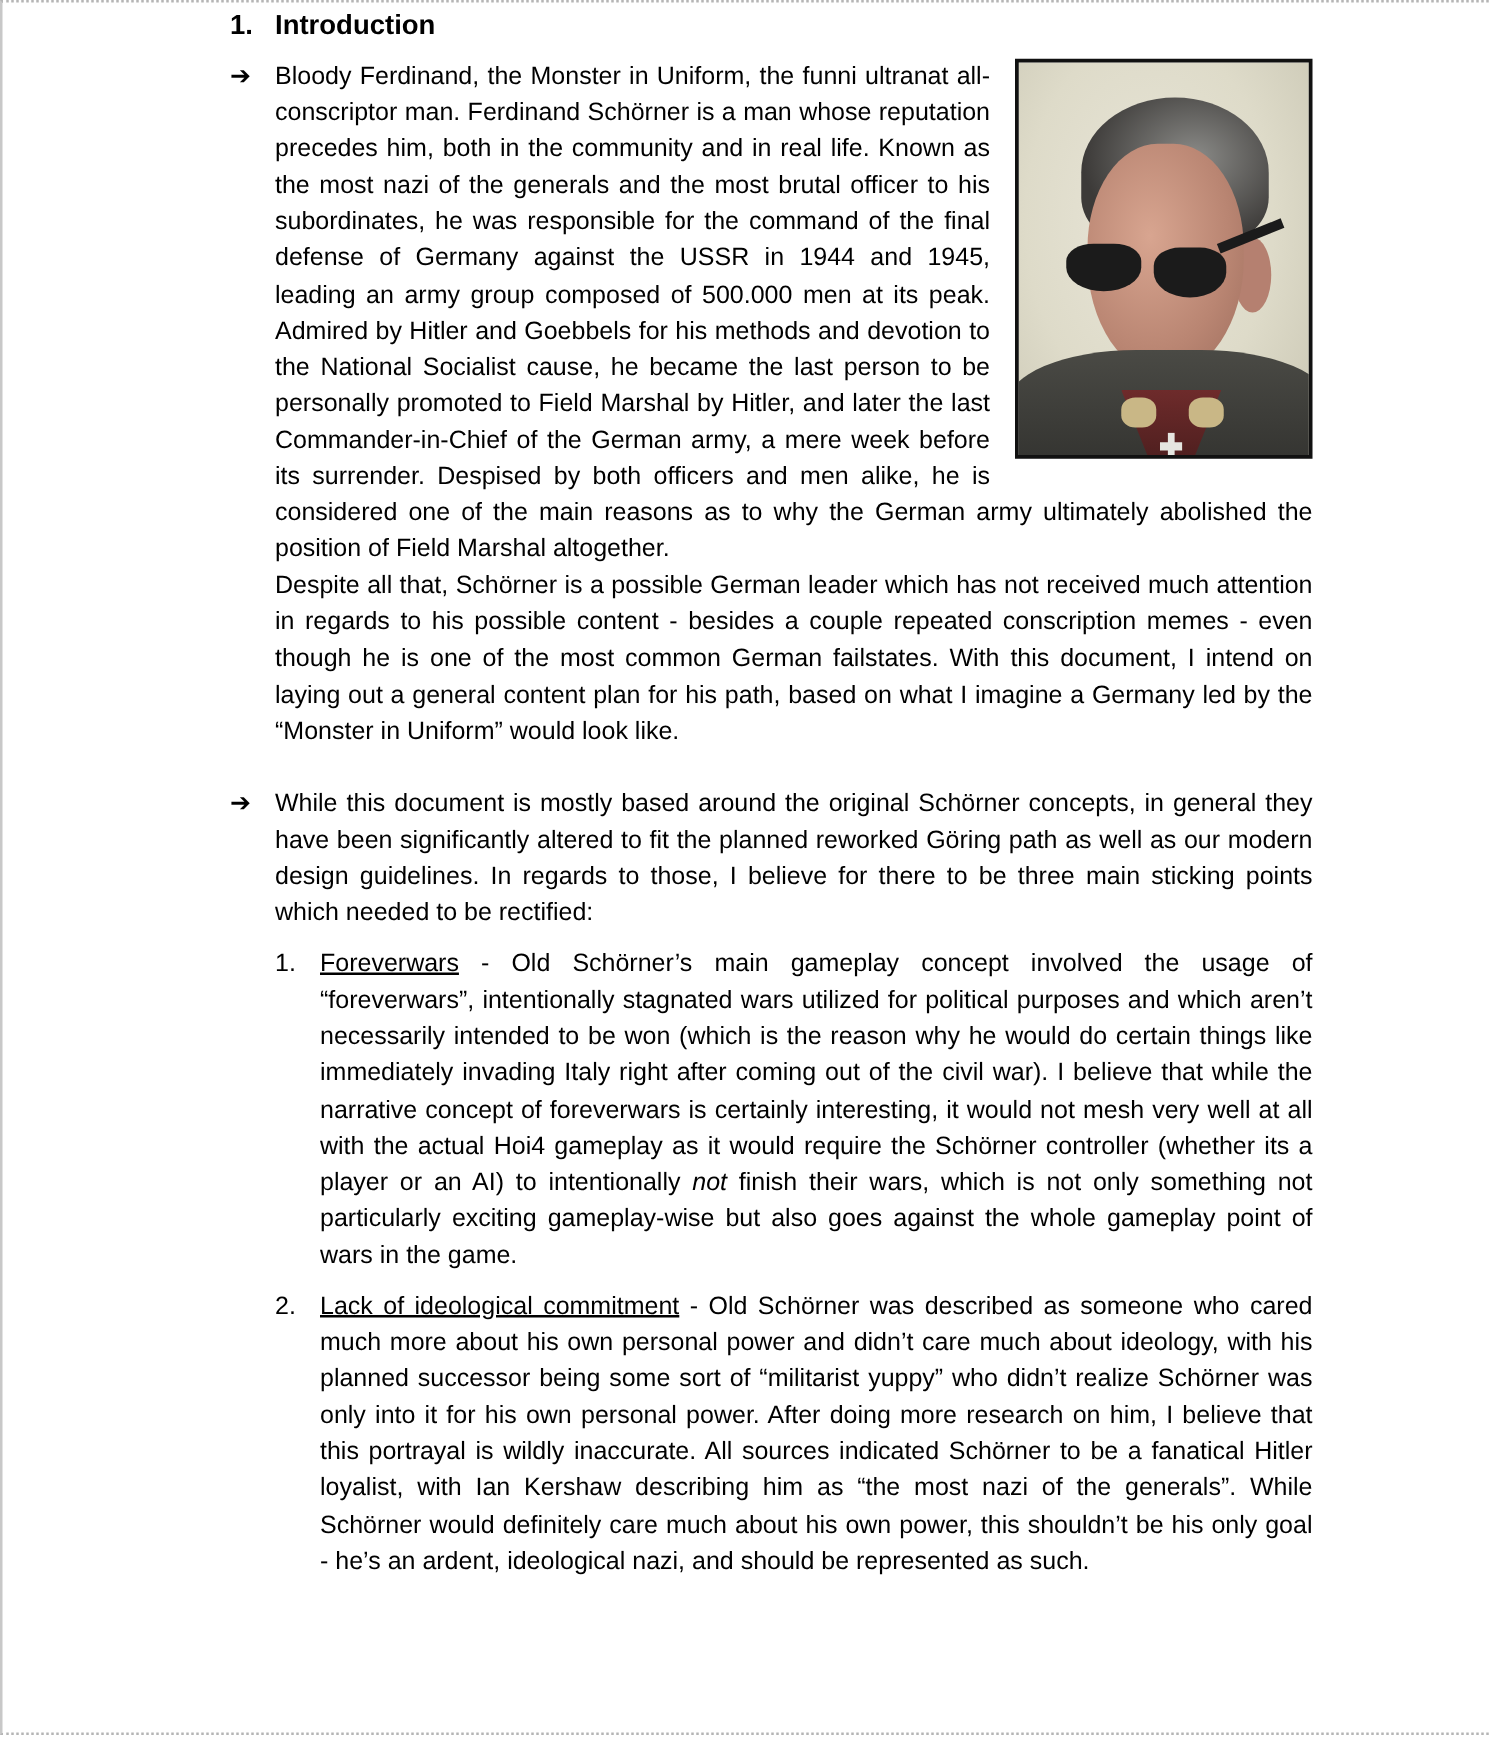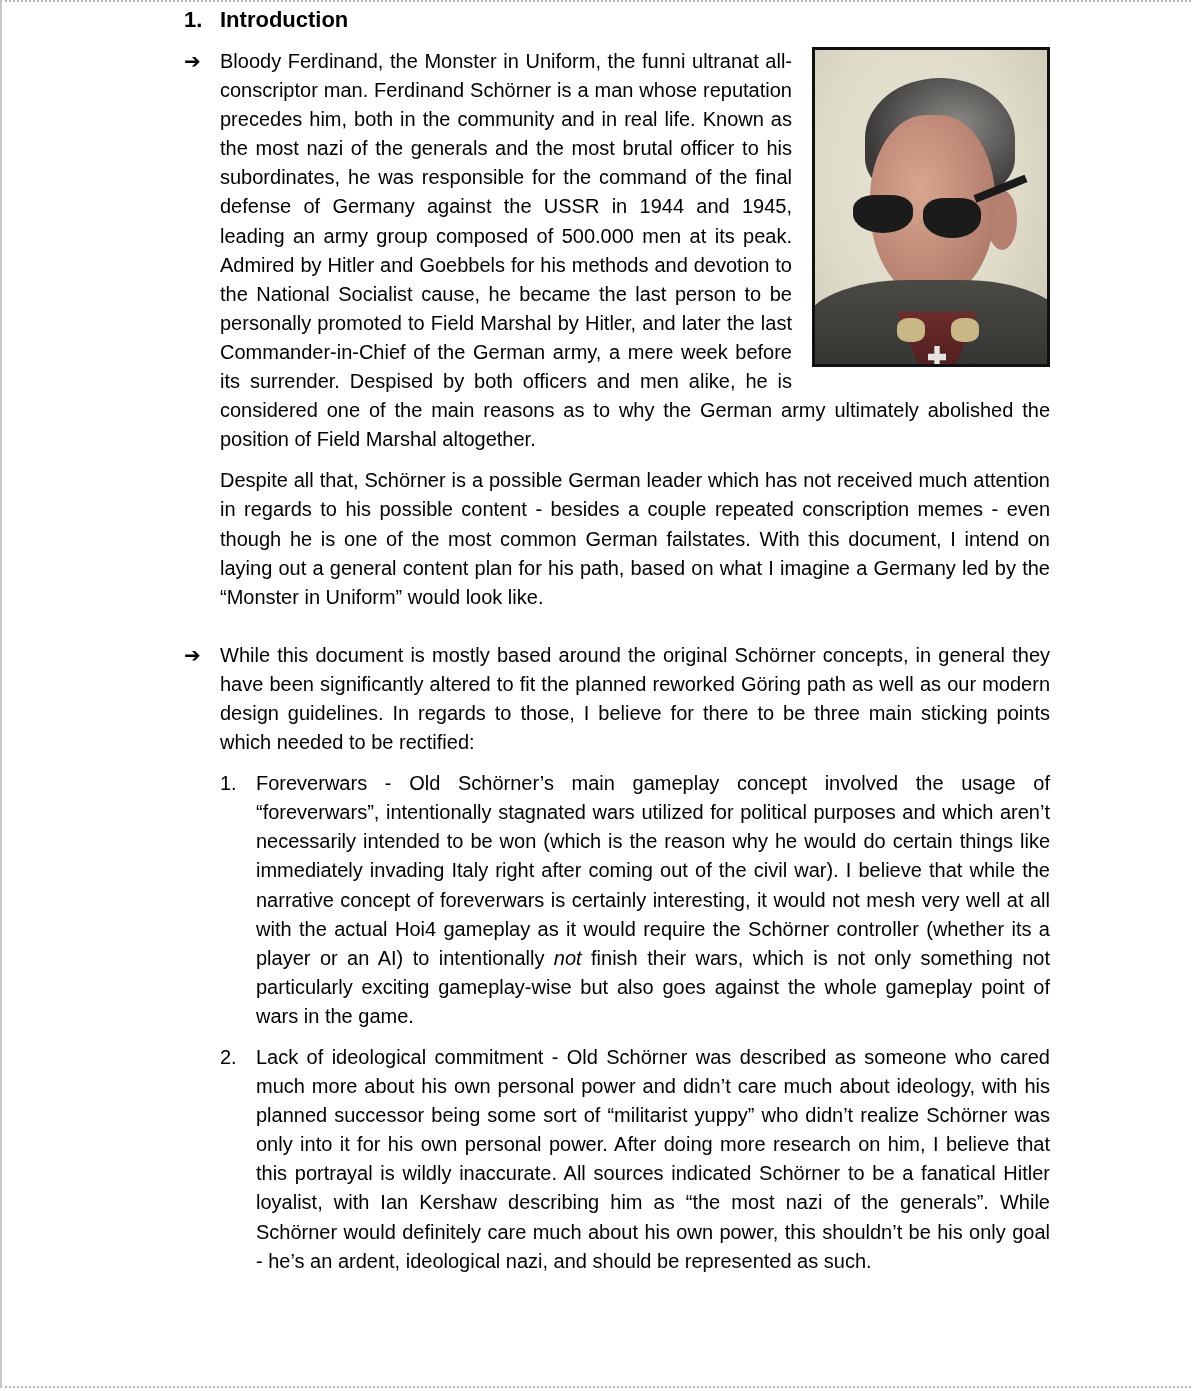--- a/index.html
+++ b/index.html
@@ -109,21 +109,20 @@
       background: #c9b786; border-radius: 40%;
     }
     .portrait .oak-l { left: 82px; }
     .portrait .oak-r { left: 136px; }
     .portrait .cross {
       position: absolute; left: 113px; top: 296px; width: 18px; height: 22px;
       background: #e5e5e0;
       clip-path: polygon(35% 0, 65% 0, 65% 35%, 100% 35%, 100% 65%, 65% 65%, 65% 100%, 35% 100%, 35% 65%, 0 65%, 0 35%, 35% 35%);
     }
     .para2 {
-      margin-top: 12px;
     }
     .b2 { margin-top: 29px; }
     ol.issues {
       list-style: none;
       padding: 0;
       margin: 12px 0 0 0;
     }
     ol.issues li {
       position: relative;
       padding-left: 72px;
@@ -131,21 +130,21 @@
       line-height: 29.1px;
       text-align: justify;
       margin-left: -36px;
     }
     ol.issues li + li { margin-top: 12px; }
     ol.issues li .num {
       position: absolute;
       left: 36px;
       top: 0;
     }
-    .u { }
+    .u { text-decoration: underline; }
     .clearfix::after { content: ""; display: block; clear: both; }
   </style>
 </head>
 <body>
 
 <div class="page">
   <div class="content">
 
     <div class="heading">
       <span class="num">1.</span>

